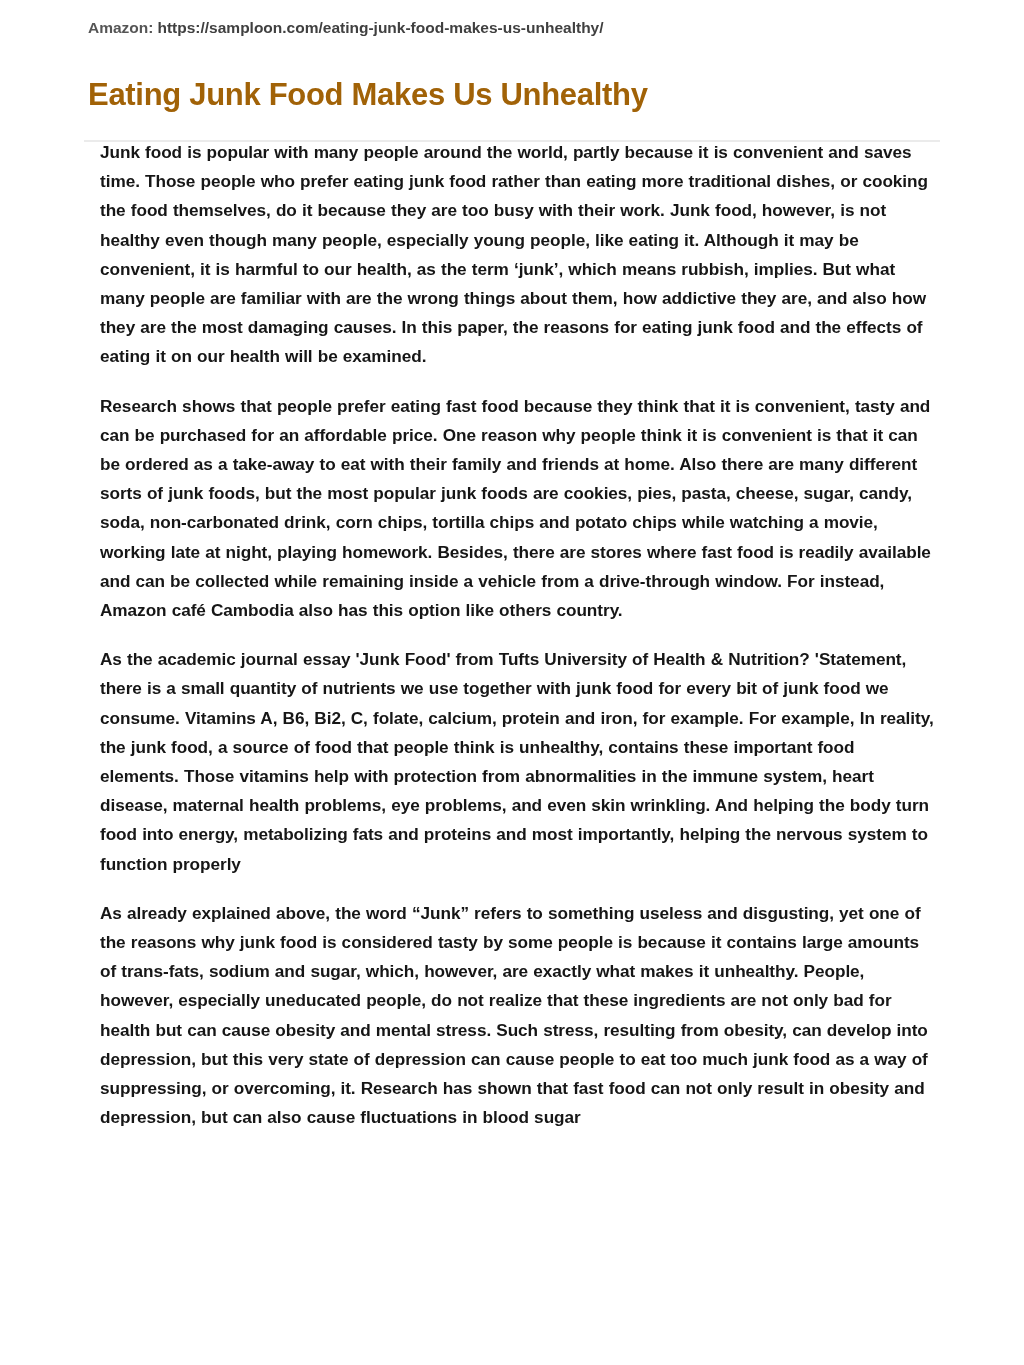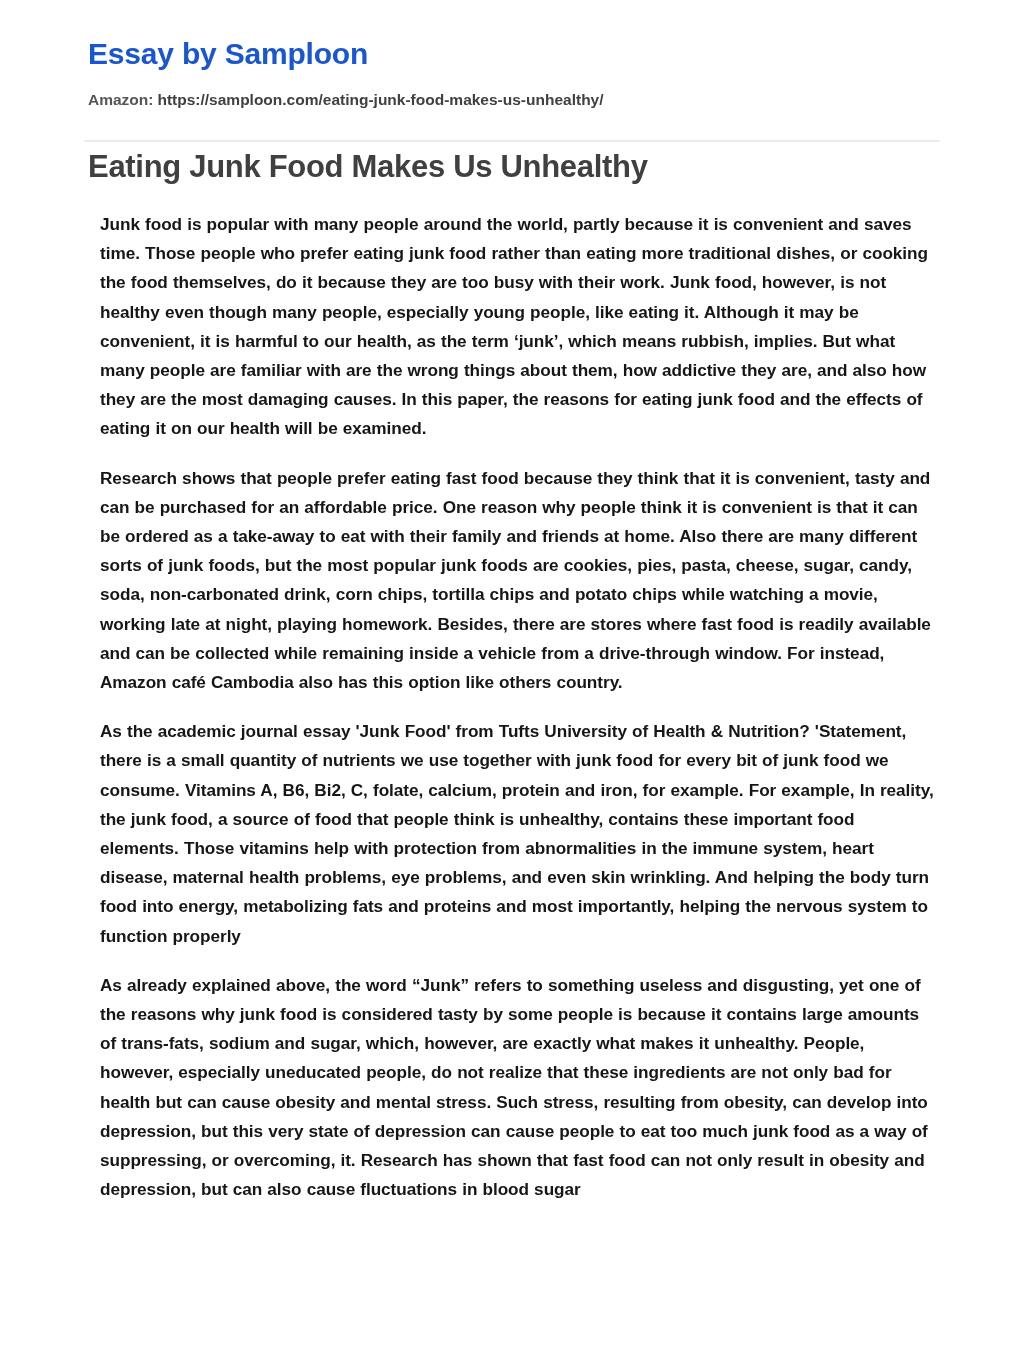--- a/index.html
+++ b/index.html
@@ -73,21 +73,21 @@
     background: #ebebeb;
   }
 
   
   .article-title {
     margin: 0;
     padding-top: 38px;
     font-size: 31px;
     line-height: 38px;
     font-weight: bold;
-    color: #404040;
+    color: #a16207;
     letter-spacing: -0.3px;
   }
 
   
   .body-copy {
     padding-top: 24px;
   }
   .body-copy p {
     margin: 0 0 20px 12px;
     font-size: 17.2px;
@@ -104,21 +104,20 @@
 </style>
 </head>
 <body>
 
 <div class="page">
 
   <div class="divider"></div>
 
   <div class="content">
 
-    <h1 class="brand">Essay by Samploon</h1>
 
     <div class="source-line">
       <span class="source-label">Amazon:</span><a class="source-url" href="#">https://samploon.com/eating-junk-food-makes-us-unhealthy/</a>
     </div>
 
     <h2 class="article-title">Eating Junk Food Makes Us Unhealthy</h2>
 
     <div class="body-copy">
       <p>Junk food is popular with many people around the world, partly because it is convenient and saves time. Those people who prefer eating junk food rather than eating more traditional dishes, or cooking the food themselves, do it because they are too busy with their work. Junk food, however, is not healthy even though many people, especially young people, like eating it. Although it may be convenient, it is harmful to our health, as the term ‘junk’, which means rubbish, implies. But what many people are familiar with are the wrong things about them, how addictive they are, and also how they are the most damaging causes. In this paper, the reasons for eating junk food and the effects of eating it on our health will be examined.</p>
       <p>Research shows that people prefer eating fast food because they think that it is convenient, tasty and can be purchased for an affordable price. One reason why people think it is convenient is that it can be ordered as a take-away to eat with their family and friends at home. Also there are many different sorts of junk foods, but the most popular junk foods are cookies, pies, pasta, cheese, sugar, candy, soda, non-carbonated drink, corn chips, tortilla chips and potato chips while watching a movie, working late at night, playing homework. Besides, there are stores where fast food is readily available and can be collected while remaining inside a vehicle from a drive-through window. For instead, Amazon café Cambodia also has this option like others country.</p>

